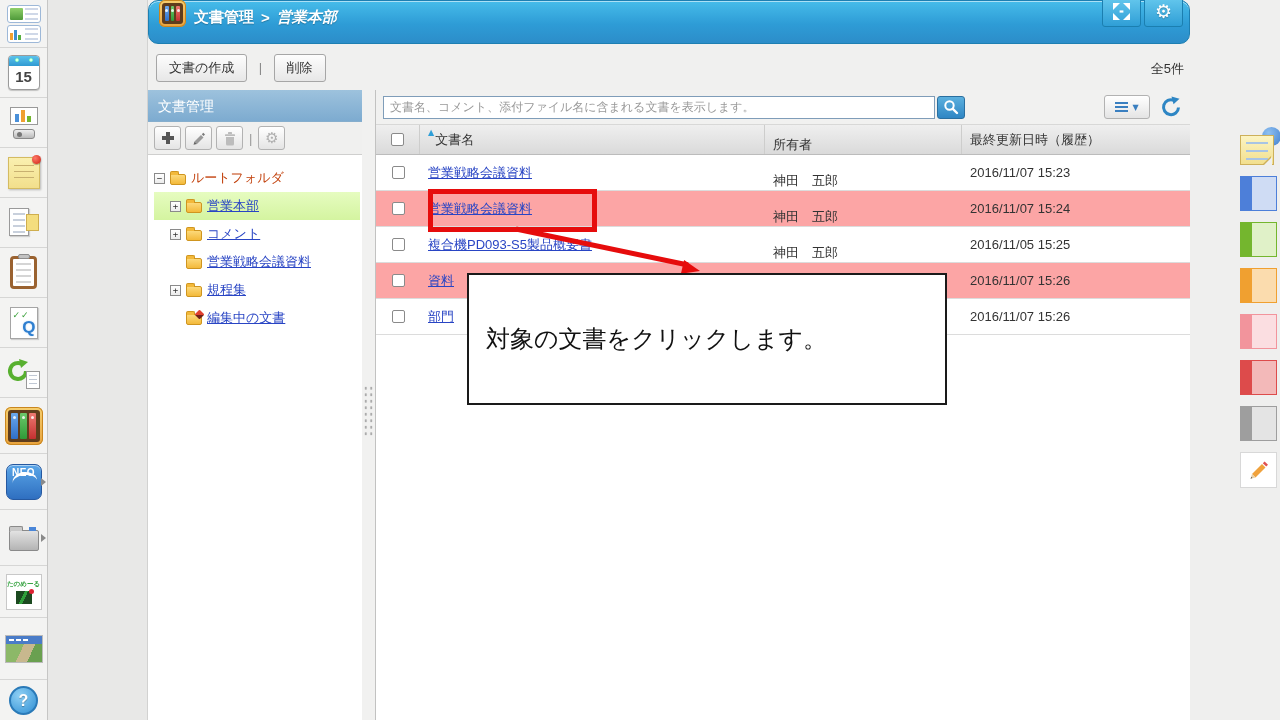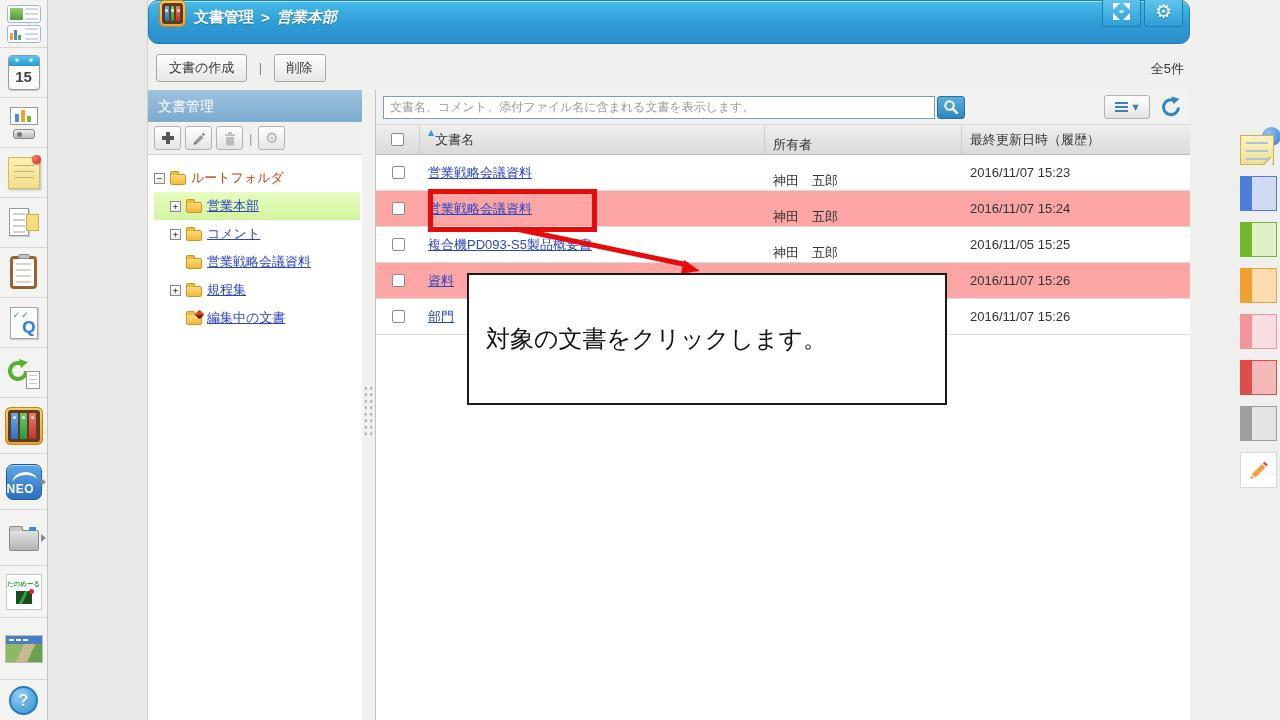--- a/index.html
+++ b/index.html
@@ -70,21 +70,21 @@
   .binders-in{background:#5f3d1c;border-radius:3px;height:100%;display:flex;gap:2px;padding:3px 3px;align-items:stretch}
   .binders-in i{display:block;width:7px;border-radius:1px;position:relative}
   .binders-in i::after{content:"";position:absolute;top:3px;left:50%;margin-left:-1.5px;width:3px;height:3px;border-radius:50%;background:rgba(255,255,255,.85)}
   .binders-in i:nth-child(1){background:linear-gradient(#6aa8ec,#2f6fc8)}
   .binders-in i:nth-child(2){background:linear-gradient(#6cc86a,#2f9a38)}
   .binders-in i:nth-child(3){background:linear-gradient(#ee7a72,#c43030)}
   .ic-docmgr{width:38px;height:38px}
 
   .ic-neo{position:relative;width:36px;height:36px;border-radius:7px;background:linear-gradient(#5aa6e8,#2f6fc0);border:1px solid #2558a0;box-shadow:inset 0 1px rgba(255,255,255,.5)}
   .ic-neo .wave{position:absolute;top:7px;left:5px;width:25px;height:12px;border-top:3px solid #fff;border-radius:60% 60% 0 0/100% 100% 0 0;transform:rotate(-6deg)}
-  .ic-neo .neo-t{position:absolute;bottom:3px;width:100%;text-align:left;font-size:12px;font-weight:bold;color:#fff;letter-spacing:.5px}
+  .ic-neo .neo-t{position:absolute;bottom:21px;width:100%;text-align:center;font-size:10px;font-weight:bold;color:#fff;letter-spacing:.5px}
   .flyout{position:absolute;right:1px;top:50%;margin-top:-4px;width:0;height:0;border-left:5px solid #8a8a8a;border-top:4px solid transparent;border-bottom:4px solid transparent}
 
   .ic-gfolder{position:relative;width:30px;height:21px;background:linear-gradient(#e2e2e2,#b4b4b4);border:1px solid #8a8a8a;border-radius:2px;margin-top:6px}
   .ic-gfolder::before{content:"";position:absolute;top:-5px;left:-1px;width:12px;height:4px;background:#c9c9c9;border:1px solid #8a8a8a;border-bottom:none;border-radius:2px 2px 0 0}
   .ic-gfolder .bdot{position:absolute;top:-4px;right:2px;width:7px;height:4px;background:#4a86d8}
 
   .ic-tano{width:36px;height:36px;background:#fff;border:1px solid #c8c8c8;display:flex;flex-direction:column;align-items:center;justify-content:center;gap:2px}
   .ic-tano .t1{font-size:6.5px;color:#2fa03a;font-weight:bold;white-space:nowrap}
   .ic-tano .t2{width:16px;height:13px;background:linear-gradient(115deg,#1c4a20 40%,#2fa03a 40% 55%,#1c4a20 55%);position:relative}
   .ic-tano .t2::after{content:"";position:absolute;right:-2px;top:-2px;width:5px;height:5px;border-radius:50%;background:#d23}

